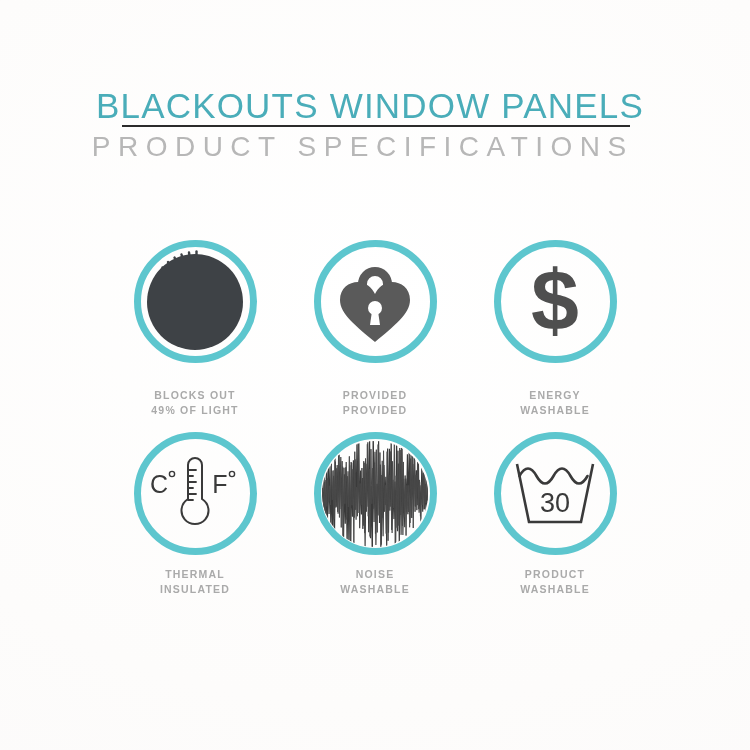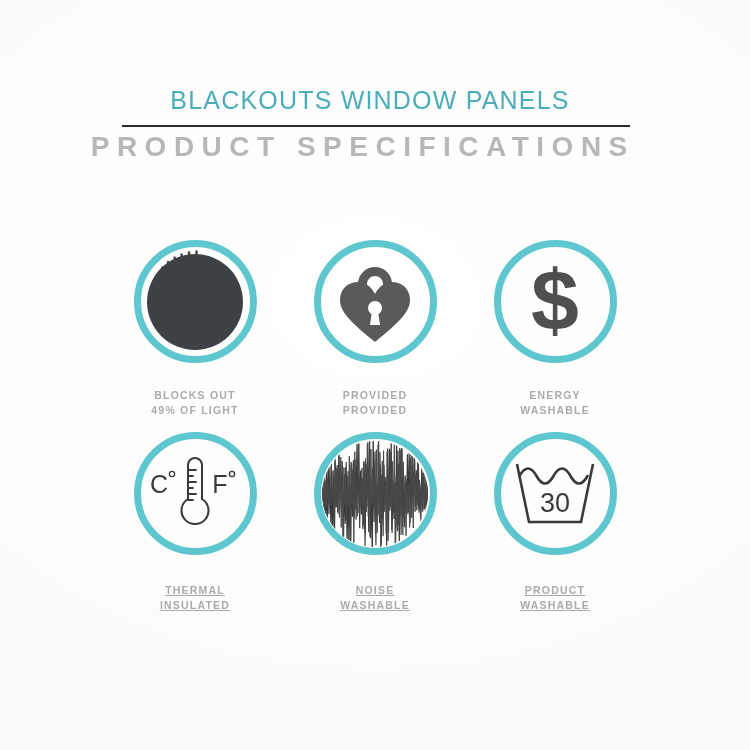--- a/index.html
+++ b/index.html
@@ -15,36 +15,36 @@
     background:
       radial-gradient(120% 90% at 50% 40%, #ffffff 0%, #fdfcfb 60%, #fbfafa 100%);
   }
 
   
   .header{position:absolute;left:0;top:0;width:750px;}
   .title{
     position:absolute;left:0;top:86px;width:740px;
     text-align:center;
     color:#4aadb9;
-    font-size:25px;
+    font-size:35px;
     font-weight:300;
     letter-spacing:1.2px;
     white-space:nowrap;
   }
   .rule{
     position:absolute;left:122px;top:125px;
     width:508px;height:2px;
     background:#2b2b2b;
   }
   .subtitle{
     position:absolute;left:0;top:131px;width:718px;
     text-align:center;
     color:#b7b7b7;
     font-size:28px;
-    font-weight:bold;
+    font-weight:normal;
     letter-spacing:7.5px;
     text-indent:7.5px;
     white-space:nowrap;
   }
 
   
   .grid{
     position:absolute;left:105px;top:240px;
     width:540px;
   }
@@ -65,21 +65,21 @@
   .caption{
     margin-top:25px;
     text-align:center;
     color:#aaaaaa;
     font-size:10.5px;
     font-weight:600;
     letter-spacing:1.2px;
     line-height:15px;
     white-space:nowrap;
   }
-  .cap2{margin-top:28px;text-decoration:underline;}
+  .cap2{margin-top:12px;}
   .ring svg{display:block;overflow:visible;}
 </style>
 </head>
 <body>
 
 <div class="page">
 
   <div class="header">
     <div class="title">BLACKOUTS WINDOW PANELS</div>
     <div class="rule"></div>

